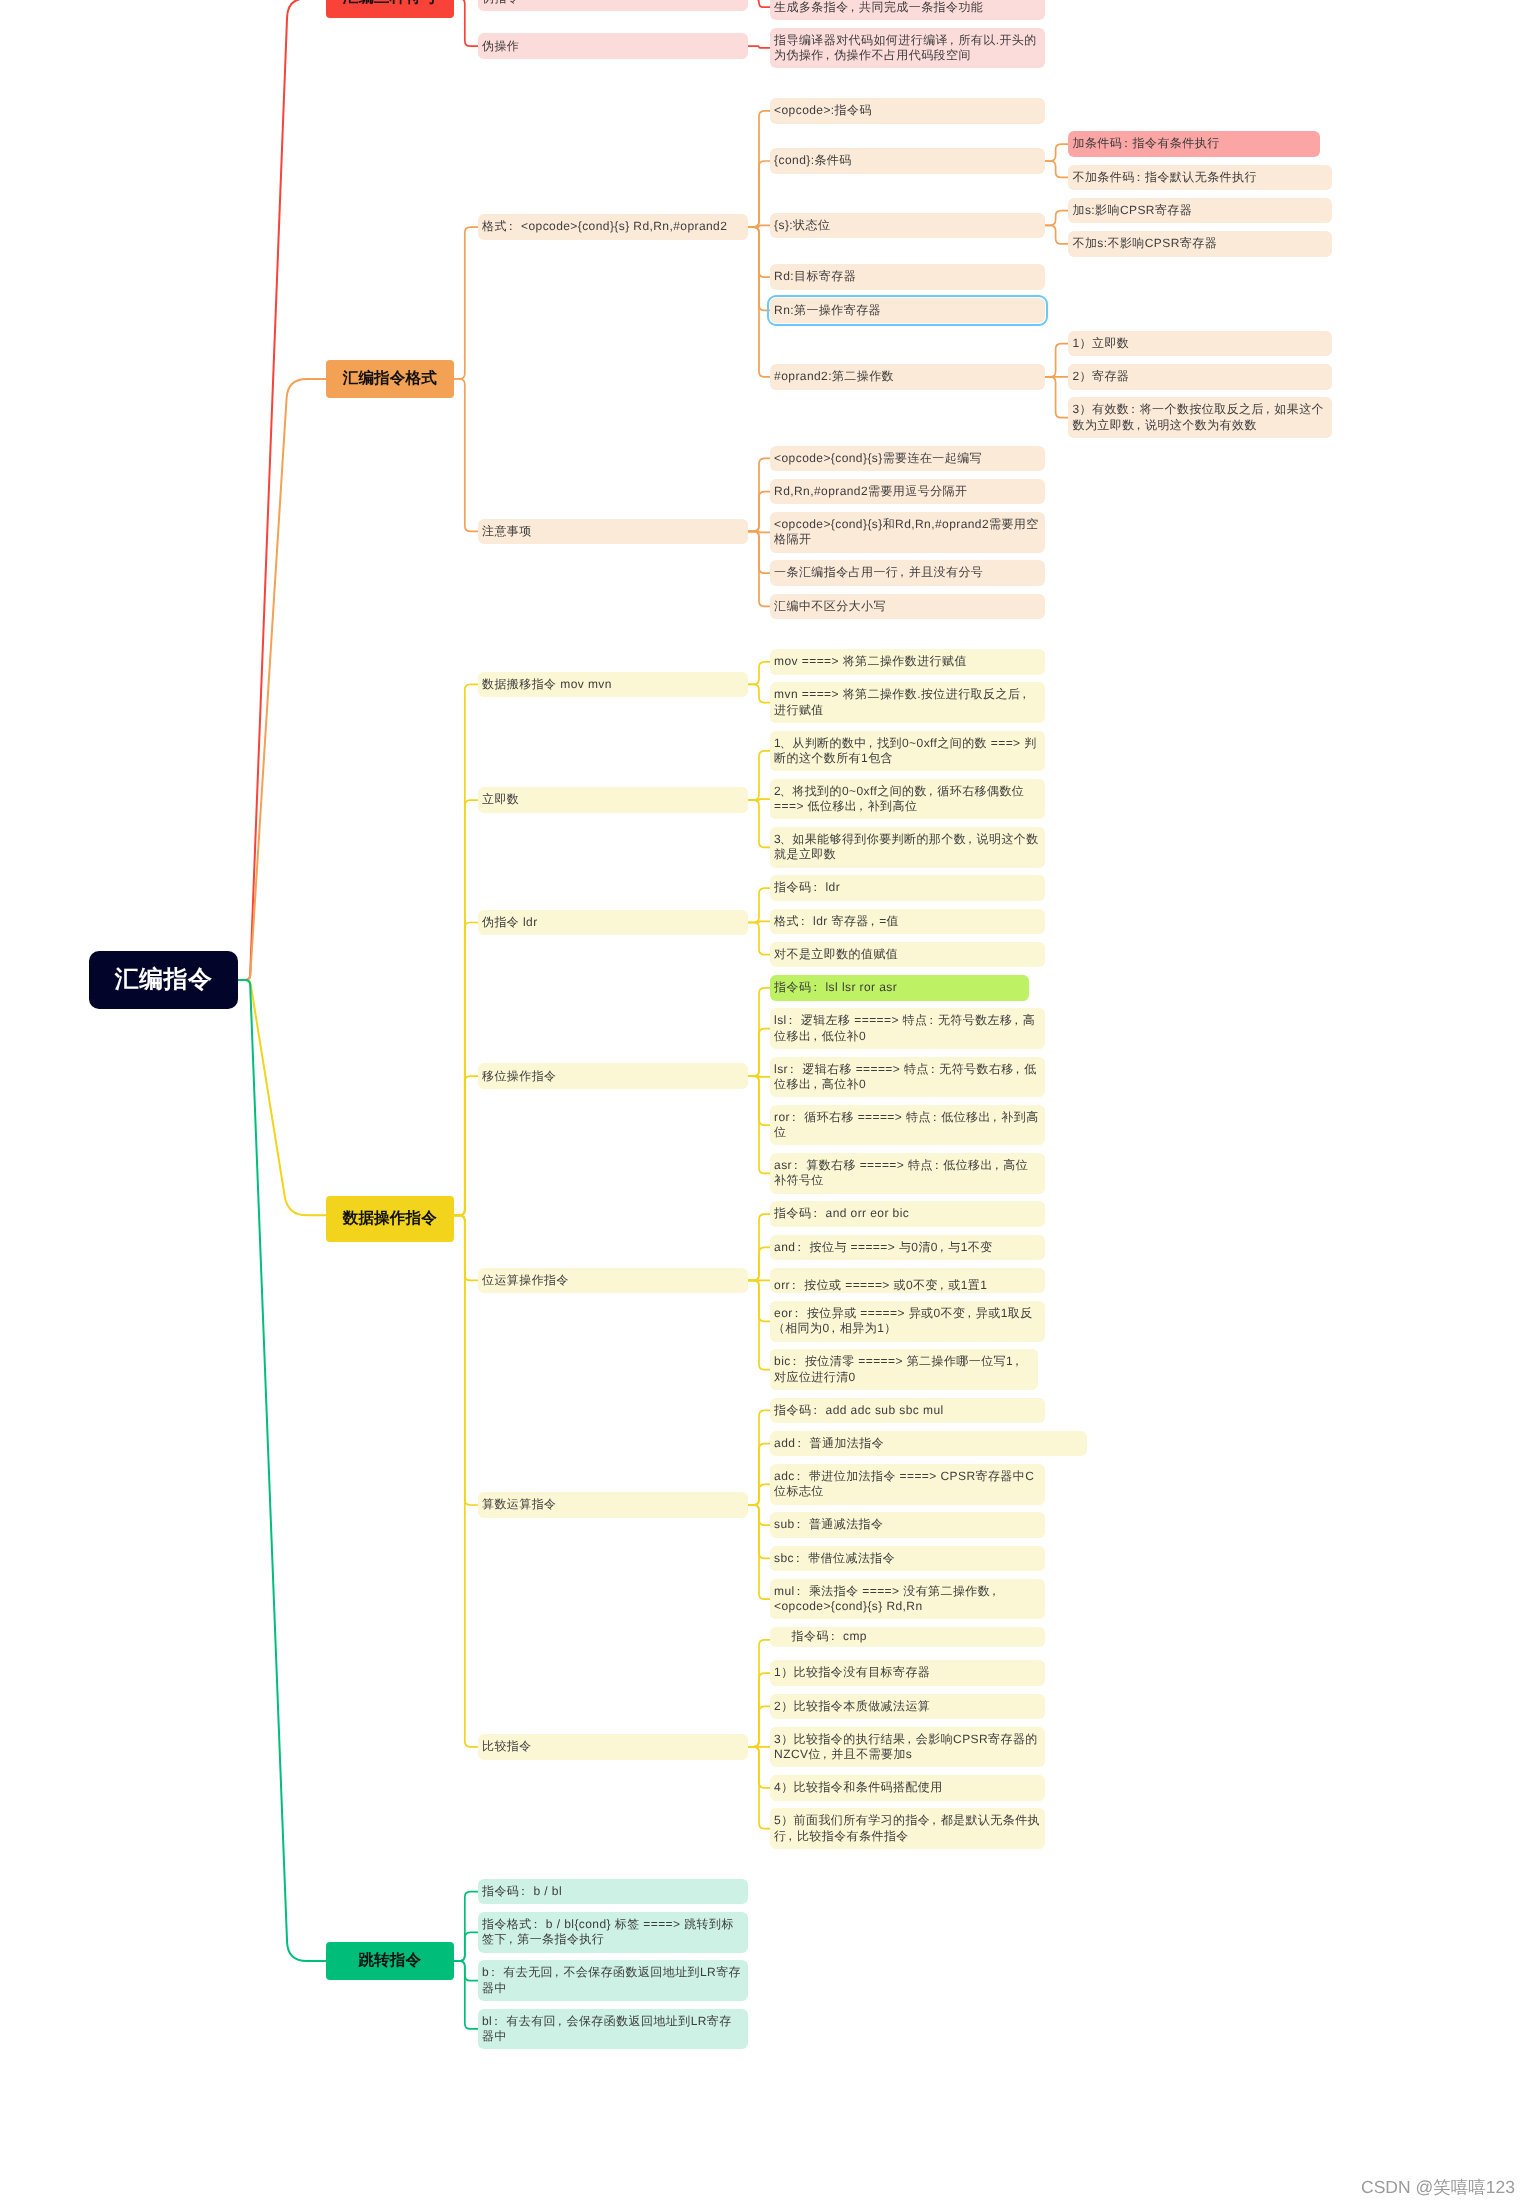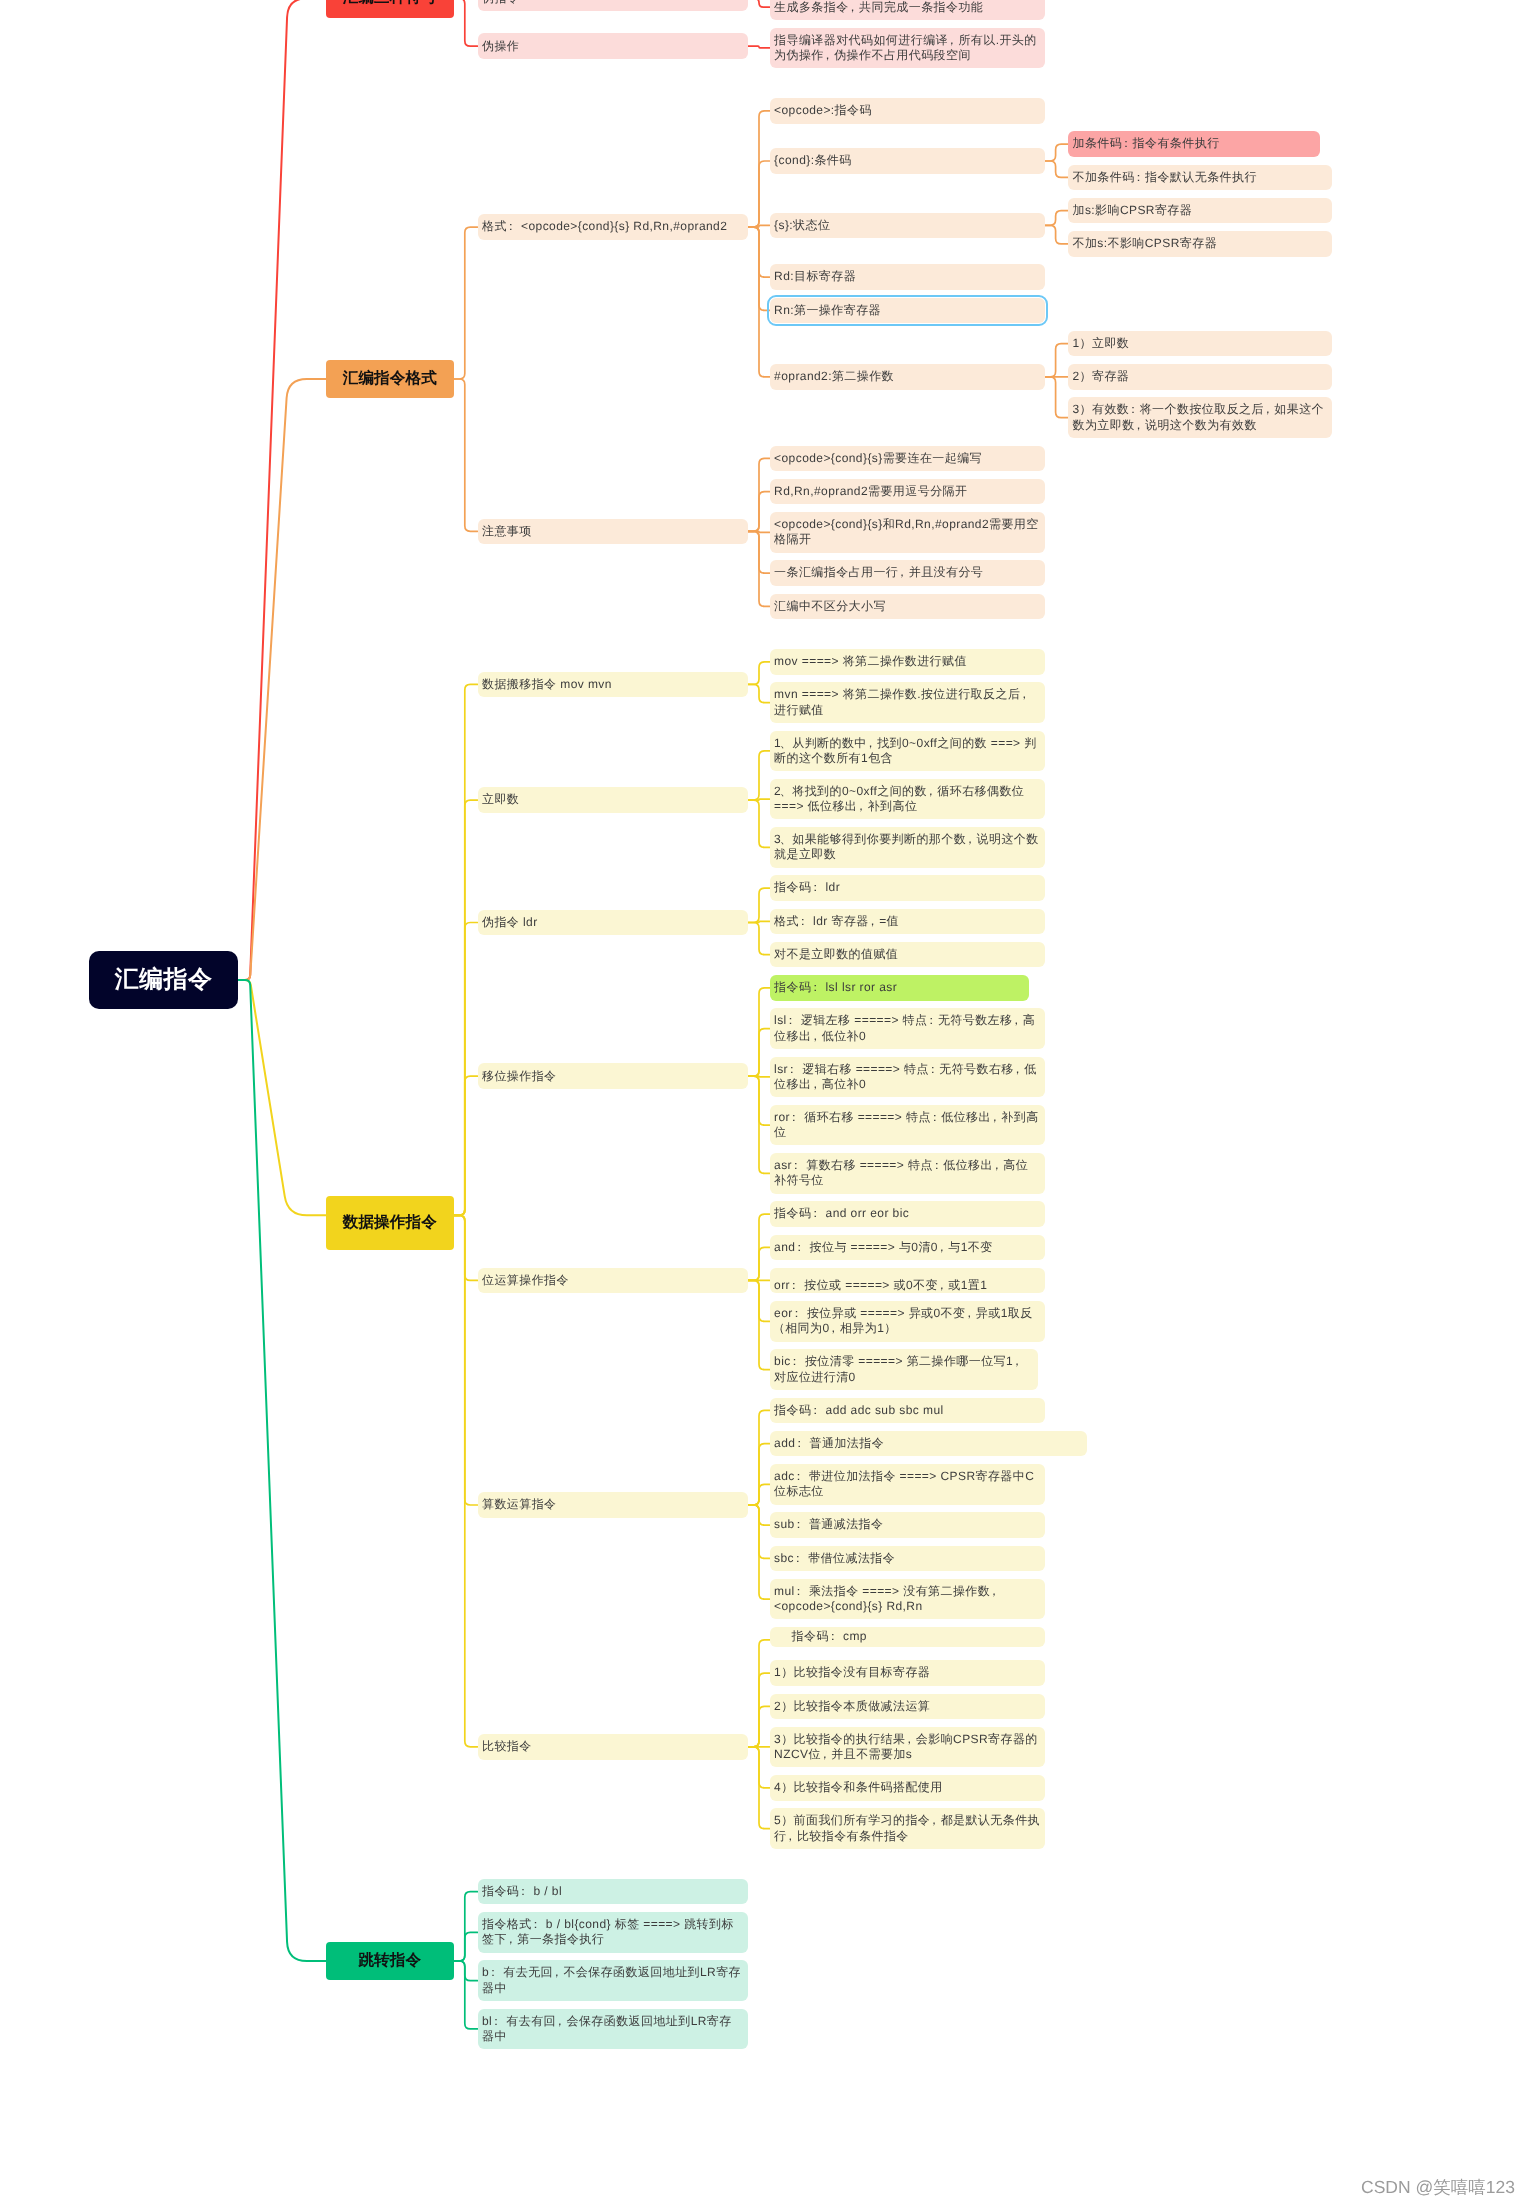--- a/index.html
+++ b/index.html
@@ -171,21 +171,21 @@
       </div>
       <div class="node leaf" style="left: 769.6px; width: 275px; padding: 0px 4.5px; top: 512.15px; height: 40.5px; background: rgb(252, 234, 217);">
         <span class="t">&lt;opcode&gt;{cond}{s}和Rd,Rn,#oprand2需要用空格隔开</span>
       </div>
       <div class="node leaf" style="left: 769.6px; width: 275px; padding: 0px 4.5px; top: 560.4px; height: 25.5px; background: rgb(252, 234, 217);">
         <span class="t">一条汇编指令占用一行<span class="pct">，</span>并且没有分号</span>
       </div>
       <div class="node leaf" style="left: 769.6px; width: 275px; padding: 0px 4.5px; top: 593.65px; height: 25.5px; background: rgb(252, 234, 217);">
         <span class="t">汇编中不区分大小写</span>
       </div>
-      <div class="node b1" style="left: 325.8px; width: 128px; top: 1195.9px; height: 54px; background: rgb(242, 212, 29);">
+      <div class="node b1" style="left: 325.8px; width: 128px; top: 1195.9px; height: 46px; background: rgb(242, 212, 29);">
         <span class="t">数据操作指令</span>
       </div>
       <div class="node leaf" style="left: 477.5px; width: 270.5px; padding: 0px 4.5px; top: 671.65px; height: 25.5px; background: rgb(251, 246, 211);">
         <span class="t">数据搬移指令 mov mvn</span>
       </div>
       <div class="node leaf" style="left: 769.6px; width: 275px; padding: 0px 4.5px; top: 649.15px; height: 25.5px; background: rgb(251, 246, 211);">
         <span class="t">mov ====&gt; 将第二操作数进行赋值</span>
       </div>
       <div class="node leaf" style="left: 769.6px; width: 275px; padding: 0px 4.5px; top: 682.4px; height: 40.5px; background: rgb(251, 246, 211);">
         <span class="t">mvn ====&gt; 将第二操作数.按位进行取反之后<span class="pct">，</span>进行赋值</span>

